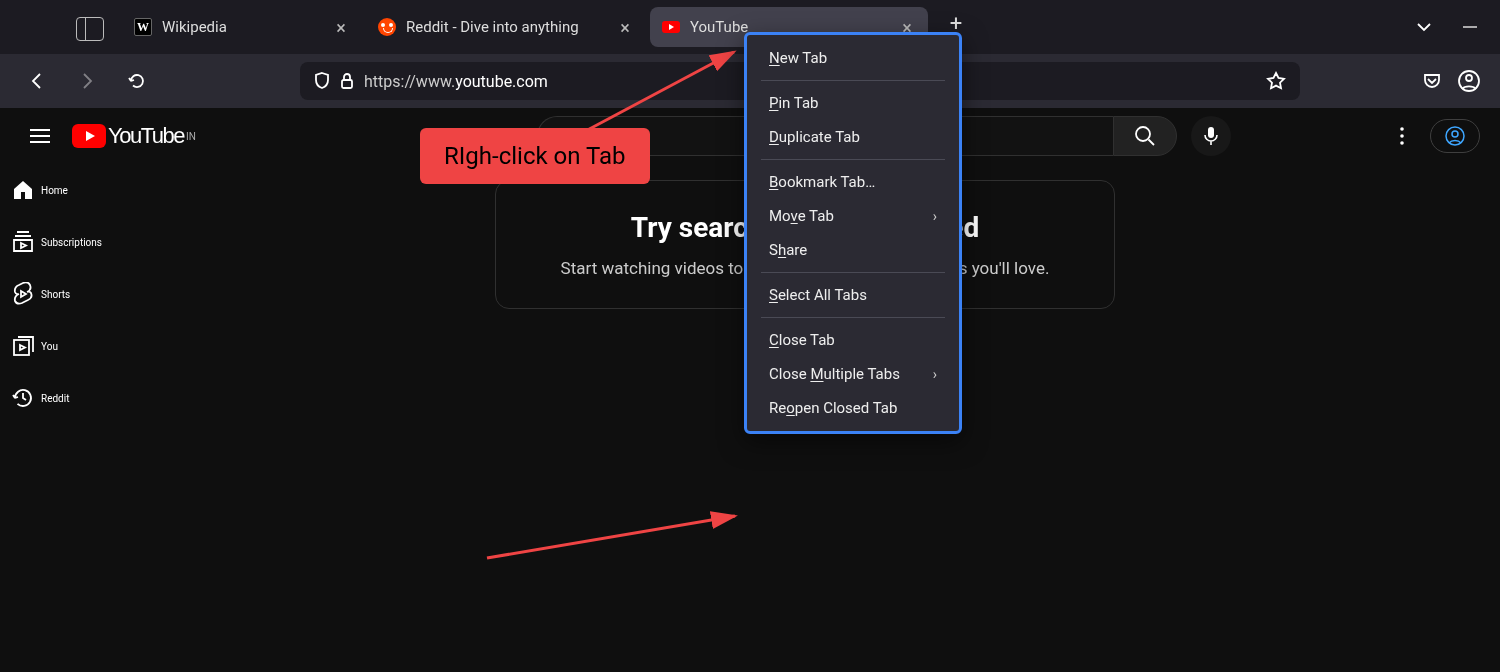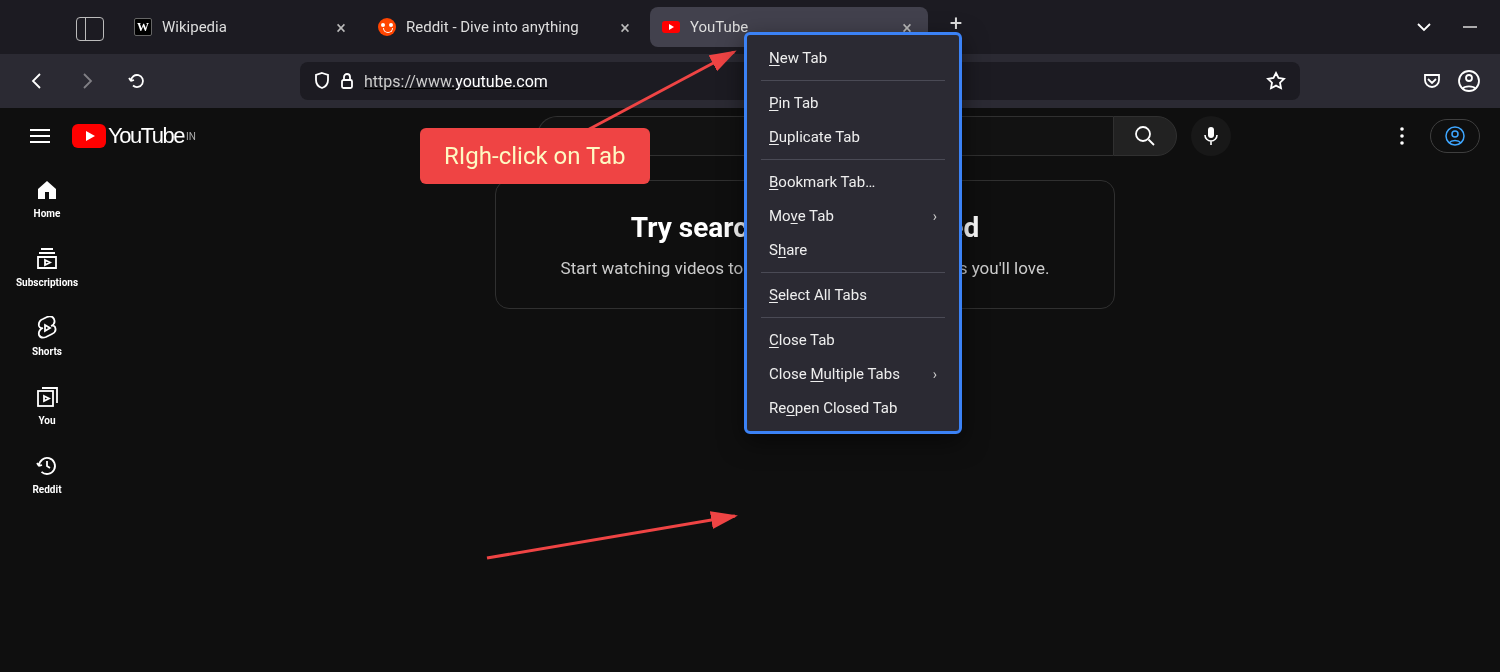--- a/index.html
+++ b/index.html
@@ -23,21 +23,21 @@
   .fav-wiki { width: 18px; height: 18px; background: #000; border: 1px solid #666; border-radius: 2px; display: flex; align-items: center; justify-content: center; font-family: Georgia, serif; font-weight: bold; font-size: 12px; color: #fff; }
   
   .fav-reddit { width: 18px; height: 18px; background: #ff4500; border-radius: 50%; position: relative; }
   .fav-reddit::before { content: ""; position: absolute; top: 5px; left: 3px; width: 4px; height: 4px; background: #fff; border-radius: 50%; box-shadow: 8px 0 0 #fff; }
   .fav-reddit::after { content: ""; position: absolute; bottom: 3px; left: 5px; width: 8px; height: 4px; border: 1.5px solid #fff; border-top: none; border-radius: 0 0 8px 8px; }
   
   .fav-yt { width: 18px; height: 12px; background: #f00; border-radius: 3px; display: flex; align-items: center; justify-content: center; }
   .fav-yt::before { content: ""; border-left: 5px solid #fff; border-top: 3px solid transparent; border-bottom: 3px solid transparent; margin-left: 1px; }
 
   
-  .addr-bar { height: 54px; background: #2b2a33; display: flex; align-items: center; padding: 0 20px; gap: 16px; text-decoration: underline; }
+  .addr-bar { height: 54px; background: #2b2a33; display: flex; align-items: center; padding: 0 20px; gap: 16px; }
   .nav-btn { width: 34px; height: 34px; display: flex; align-items: center; justify-content: center; color: #aaa; font-size: 18px; cursor: pointer; }
   .nav-btn.disabled { opacity: 0.4; }
   .url-field { flex: 0 1 1000px; height: 38px; background: #1c1b22; border-radius: 8px; display: flex; align-items: center; padding: 0 14px; gap: 10px; margin-left: 130px; }
   .url-text { color: #ccc; font-size: 16px; }
   .url-domain { color: #fff; }
   .url-spacer { flex: 1; }
   .addr-right { margin-left: auto; display: flex; gap: 16px; align-items: center; color: #ccc; }
 
   
   .yt-header { height: 56px; display: flex; align-items: center; padding: 0 20px; background: #0f0f0f; }
@@ -53,38 +53,38 @@
   .yt-search-wrap { flex: 1; display: flex; justify-content: center; }
   .yt-search { width: 640px; height: 40px; display: flex; position: relative; left: 90px; }
   .yt-search-input { flex: 1; background: #121212; border: 1px solid #303030; border-right: none; border-radius: 40px 0 0 40px; }
   .yt-search-btn { width: 64px; background: #222; border: 1px solid #303030; border-radius: 0 40px 40px 0; display: flex; align-items: center; justify-content: center; }
   .yt-mic { width: 40px; height: 40px; background: #181818; border-radius: 50%; margin-left: 14px; display: flex; align-items: center; justify-content: center; position: relative; left: 90px; }
   .yt-right { margin-left: auto; display: flex; align-items: center; gap: 18px; color: #fff; }
   .sign-in-btn { display: flex; align-items: center; gap: 8px; border: 1px solid #3f3f3f; border-radius: 20px; padding: 6px 14px; color: #3ea6ff; cursor: pointer; }
 
   
   .yt-sidebar { position: absolute; left: 11px; top: 164px; width: 72px; display: flex; flex-direction: column; }
-  .sb-item { display: flex; flex-direction: column; align-items: center; gap: 6px; color: #fff; font-size: 10px; padding: 14px 0; cursor: pointer; font-weight: bold; }
+  .sb-item { display: flex; align-items: center; gap: 6px; color: #fff; font-size: 10px; padding: 14px 0; cursor: pointer; }
   .sb-icon { width: 24px; height: 24px; display: flex; align-items: center; justify-content: center; }
 
   
   .yt-main { position: absolute; left: 110px; right: 0; top: 180px; display: flex; justify-content: center; }
   .try-card { width: 620px; border: 1px solid #303030; border-radius: 14px; padding: 30px 40px; text-align: center; color: #fff; }
   .try-title { font-size: 28px; font-weight: 700; margin-bottom: 14px; }
   .try-sub { font-size: 17px; color: #ccc; }
 
   
   .ctx { position: absolute; left: 744px; top: 32px; width: 218px; background: #2b2a33; border: 3px solid #3b82f6; border-radius: 6px; padding: 6px 0; box-shadow: 0 8px 24px rgba(0,0,0,0.5); z-index: 100; }
   .ctx-item { padding: 8px 22px; color: #eee; font-size: 15px; cursor: pointer; display: flex; align-items: center; justify-content: space-between; }
   .ctx-sep { height: 1px; background: #4a4a55; margin: 5px 14px; }
   .ctx-arrow { font-size: 14px; color: #ccc; }
   .ul { text-decoration: underline; text-underline-offset: 2px; }
 
   
-  .anno-label { position: absolute; left: 420px; top: 128px; background: #ef4444; color: #fef9c3; font-size: 24px; padding: 14px 24px; border-radius: 6px; z-index: 90; }
+  .anno-label { position: absolute; left: 420px; top: 128px; background: #ef4444; color: #000000; font-size: 24px; padding: 14px 24px; border-radius: 6px; z-index: 90; }
   .arrow1 { position: absolute; left: 570px; top: 44px; z-index: 89; pointer-events: none; }
   .arrow2 { position: absolute; left: 477px; top: 490px; z-index: 89; pointer-events: none; }
 
   svg { display: block; }
   .icon-stroke { stroke: #fff; stroke-width: 1.8; fill: none; }
 </style>
 </head>
 <body>
 
 <div class="tab-bar">

